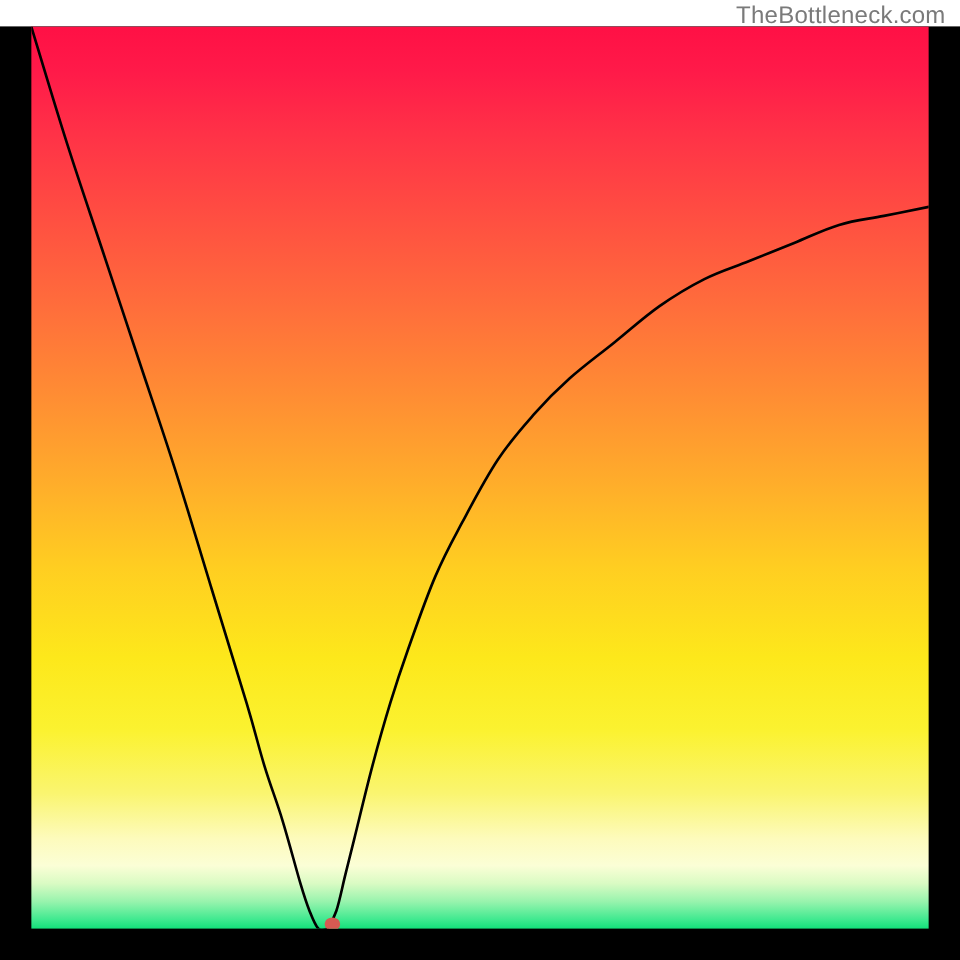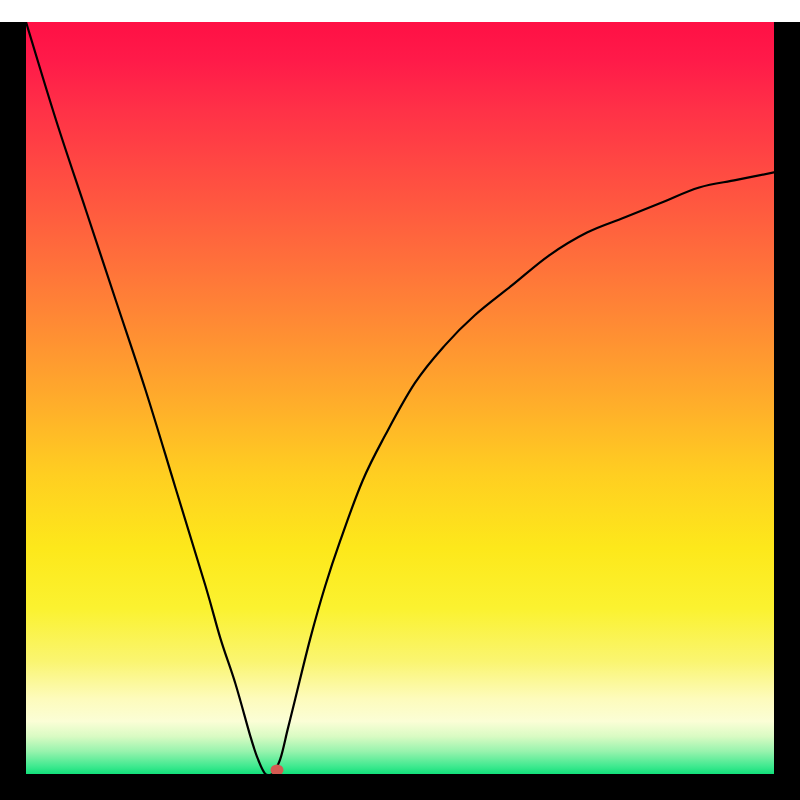--- a/index.html
+++ b/index.html
@@ -85,20 +85,21 @@
     height: 11px;
     border-radius: 50% / 50%;
     background: #d55a52;
     transform: translate(-50%, -50%);
   }
 </style>
 </head>
 <body>
 
 <div class="wrap">
+  <div class="watermark">TheBottleneck.com</div>
 
   <div class="outer">
     <div class="plot">
       <div class="grad"></div>
 
       <svg class="curve" viewBox="0 0 748 752" preserveAspectRatio="none">
         <path id="path-left" d="M 0 0 C 5.3856 17.596799999999998, 19.1488 63.919999999999995, 29.92 97.75999999999999 C 40.6912 131.6, 49.06880000000001 155.5136, 59.84 188 C 70.6112 220.4864, 78.9888 245.7536, 89.75999999999999 278.24 C 100.53119999999998 310.7264, 108.90880000000001 334.64000000000004, 119.68 368.48 C 130.4512 402.32, 138.8288 431.0464, 149.6 466.24 C 160.3712 501.4336, 171.44159999999997 536.928, 179.51999999999998 564 C 187.5984 591.072, 189.0944 599.0432, 194.48000000000002 616.64 C 199.86560000000003 634.2368, 204.05440000000002 644.1632, 209.44000000000003 661.76 C 214.82560000000004 679.3568, 220.3608 700.8639999999999, 224.4 714.4 C 228.4392 727.936, 229.1872 730.192, 231.88 736.96 C 234.5728 743.7280000000001, 236.6672 749.2928, 239.36 752 C 242.05280000000002 754.7072, 245.49360000000001 752, 246.84 752"></path>
         <path id="path-right" d="M 246.84 752 C 248.18640000000002 749.2928, 251.62720000000002 745.0816, 254.32000000000002 736.96 C 257.0128 728.8384000000001, 259.10720000000003 717.7088, 261.8 706.88 C 264.4928 696.0512, 265.2408 693.0432, 269.28 676.8 C 273.31919999999997 660.5568, 278.8544 636.944, 284.24 616.64 C 289.6256 596.336, 293.8144 581.5968, 299.2 564 C 304.5856 546.4032, 307.42799999999994 537.8304, 314.15999999999997 518.88 C 320.892 499.9296, 328.52160000000003 477.6704, 336.6 458.71999999999997 C 344.6784 439.76959999999997, 349.61519999999996 431.19679999999994, 359.03999999999996 413.59999999999997 C 368.46479999999997 396.0032, 378.1888 377.2032, 388.96000000000004 360.96 C 399.73120000000006 344.7168, 408.10880000000003 335.5424, 418.88000000000005 323.36 C 429.6512000000001 311.17760000000004, 436.68240000000003 304.10880000000003, 448.8 293.28000000000003 C 460.9176 282.45120000000003, 472.736 274.0288, 486.2 263.2 C 499.664 252.3712, 510.136 242.59519999999998, 523.6 233.12 C 537.0640000000001 223.64480000000003, 547.5360000000001 217.32800000000006, 561 210.56000000000006 C 574.4639999999999 203.79200000000006, 584.936 200.93439999999998, 598.4 195.51999999999998 C 611.8639999999999 190.10559999999998, 622.3359999999999 185.89440000000002, 635.8 180.48000000000002 C 649.264 175.06560000000002, 659.736 169.50079999999994, 673.2 165.43999999999994 C 686.6640000000001 161.37919999999994, 697.1360000000001 160.62719999999996, 710.6 157.91999999999996 C 724.064 155.21279999999996, 741.268 151.75359999999998, 748 150.39999999999998"></path>
       </svg>
 

